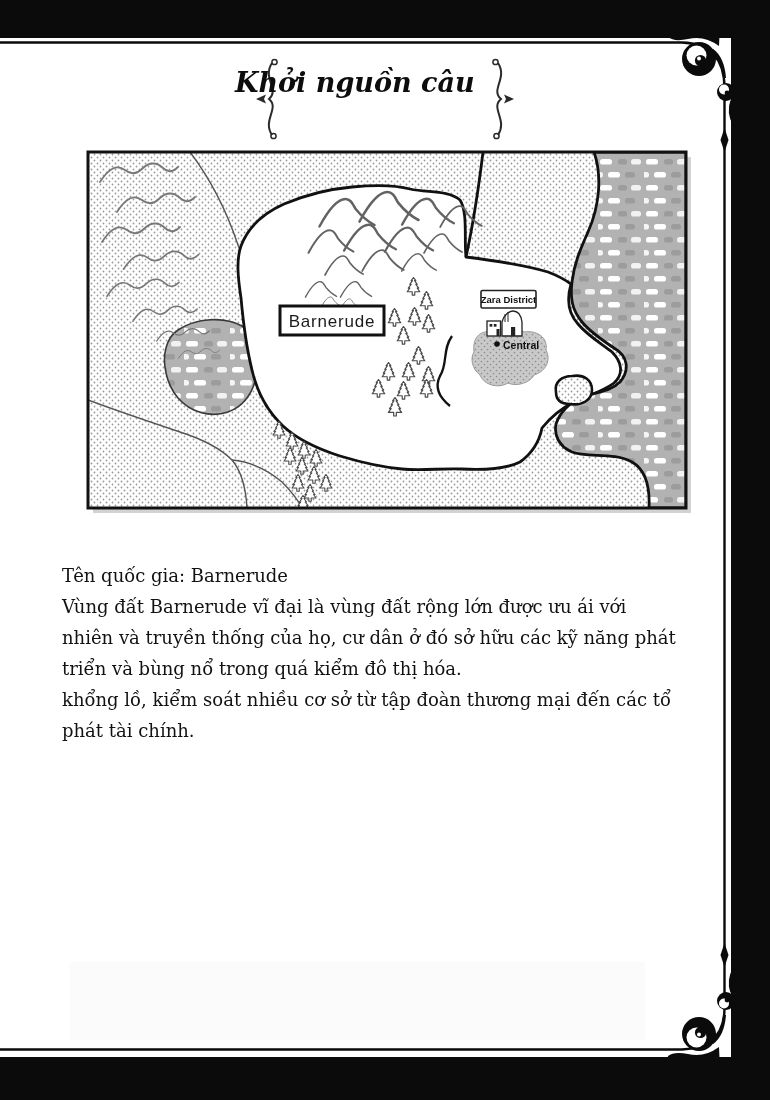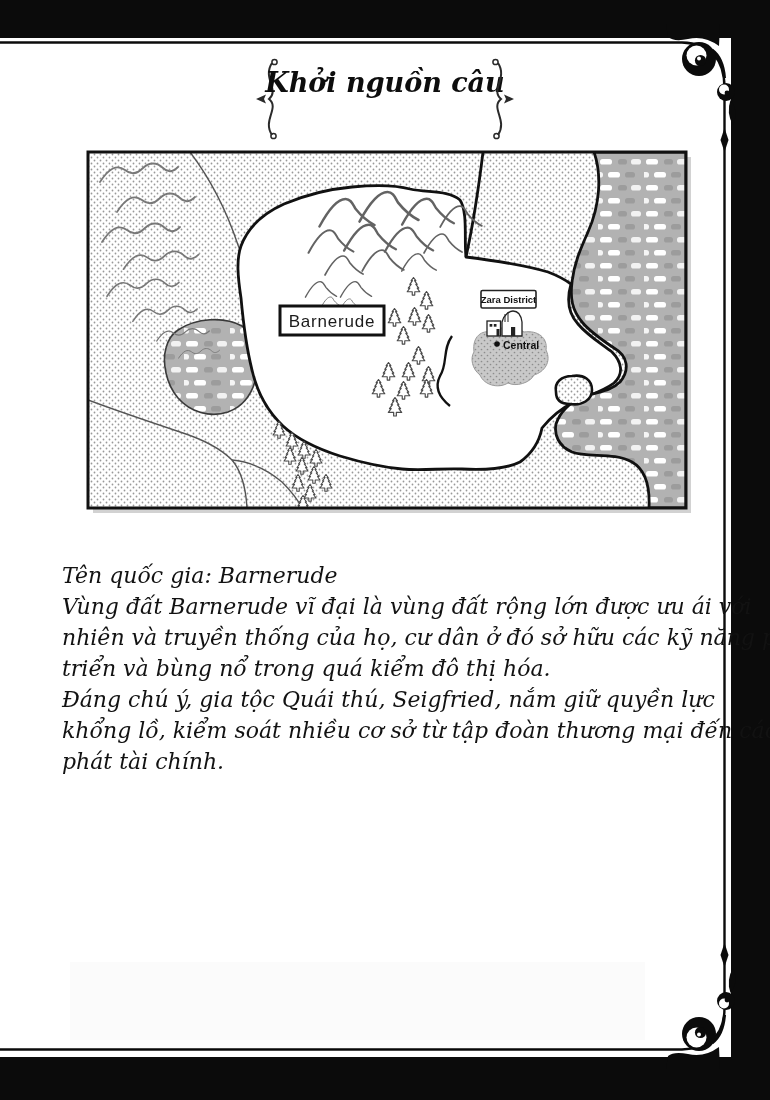--- a/index.html
+++ b/index.html
@@ -1,26 +1,26 @@
 <!DOCTYPE html>
 <html><head>
 <meta charset="utf-8">
 <style>
   html,body{margin:0;padding:0;background:#fff;}
   .page{position:relative;width:770px;height:1100px;background:#ffffff;overflow:hidden;
         font-family:"DejaVu Serif",serif;}
   svg{display:block;}
   .layer{position:absolute;left:0;top:0;width:770px;height:1100px;pointer-events:none;}
-  .title-block{position:absolute;left:235px;top:66px;width:300px;text-align:center;
+  .title-block{position:absolute;left:235px;top:66px;width:300px;text-align:left;
                font-style:italic;font-weight:bold;font-size:27px;line-height:33px;color:#0d0d0d;}
   .title-orn{position:absolute;top:58px;width:30px;height:82px;}
   .title-orn.left{left:254px;}
   .title-orn.right{left:486px;}
   .story{position:absolute;left:62px;top:560px;width:650px;
-         font-style:italic;font-size:22px;line-height:31px;color:#121212;}
+         font-size:18px;line-height:31px;color:#121212;}
   .story div{white-space:nowrap;}
   .wm{position:absolute;left:70px;top:962px;width:575px;height:78px;background:rgba(0,0,0,0.015);}
   .maplabel{font-family:"Liberation Sans",sans-serif;}
 </style>
 </head>
 <body>
 
 <div class="page">
 
   <svg class="layer" width="770" height="1100" viewBox="0 0 770 1100">
@@ -246,19 +246,18 @@
     <circle cx="9.5" cy="4" r="2.6" fill="none" stroke="#2a2a2a" stroke-width="1.5"></circle>
     <circle cx="10.5" cy="78" r="2.6" fill="none" stroke="#2a2a2a" stroke-width="1.5"></circle>
     <polygon points="28,41 18,36.5 20,41 18,45.5" fill="#2a2a2a"></polygon>
   </svg>
 
   <div class="story">
       <div>Tên quốc gia: Barnerude</div>
       <div>Vùng đất Barnerude vĩ đại là vùng đất rộng lớn được ưu ái với</div>
       <div>nhiên và truyền thống của họ, cư dân ở đó sở hữu các kỹ năng phát</div>
       <div>triển và bùng nổ trong quá kiểm đô thị hóa.</div>
-      <div>Đáng chú ý, gia tộc Quái thú, Seigfried, nắm giữ quyền lực</div>
       <div>khổng lồ, kiểm soát nhiều cơ sở từ tập đoàn thương mại đến các tổ</div>
       <div>phát tài chính.</div>
     </div>
 
   <div class="wm"></div>
 </div>
 
 </body></html>

